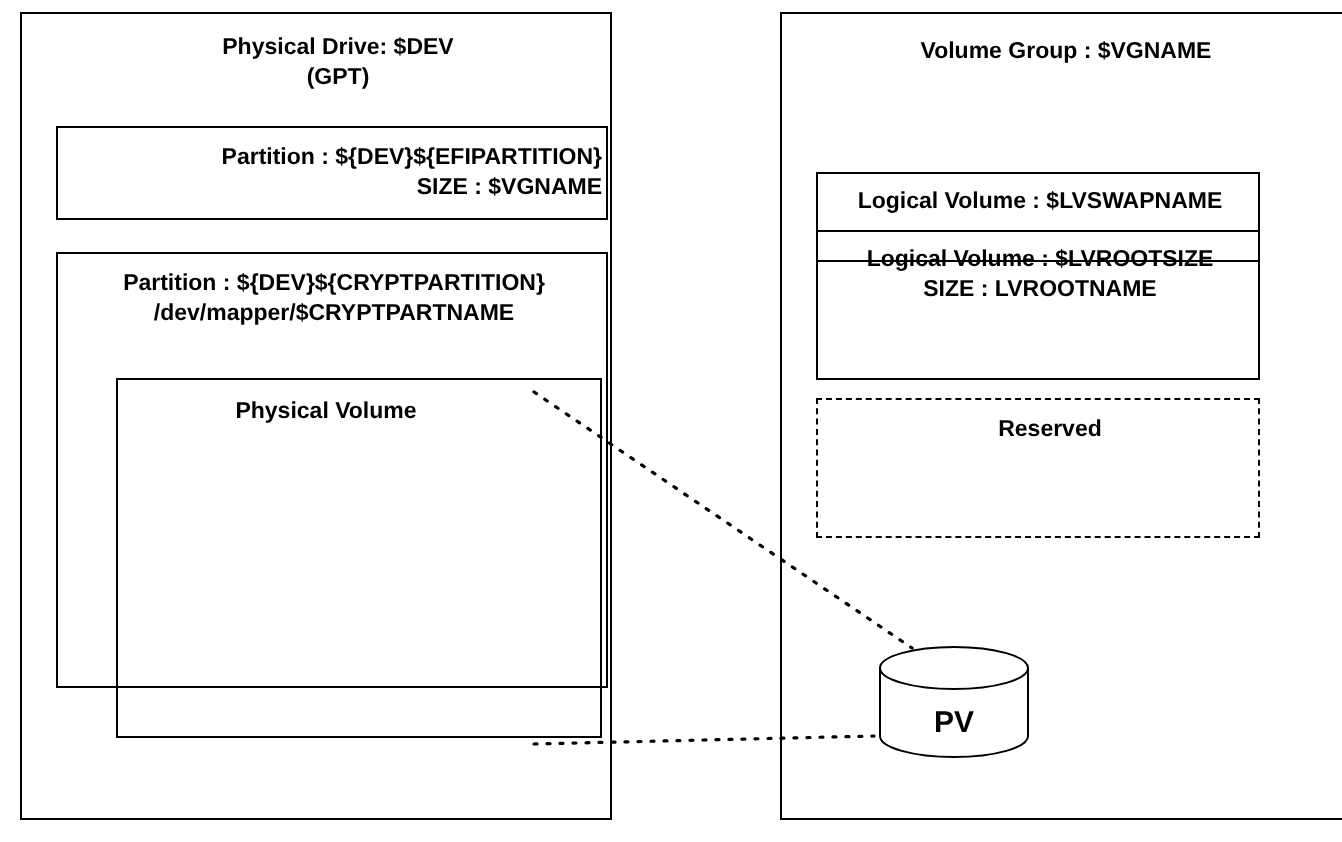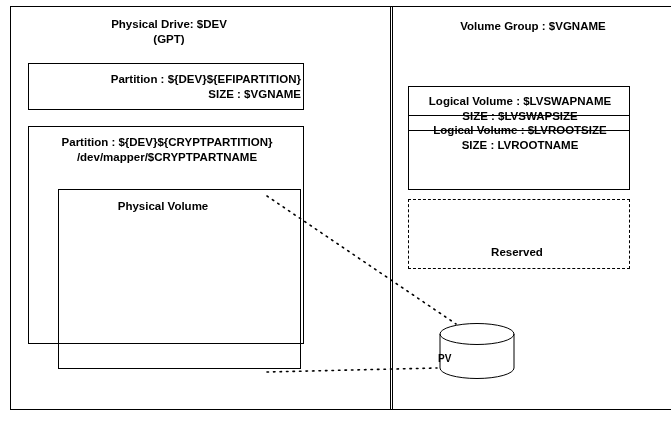--- a/index.html
+++ b/index.html
@@ -34,21 +34,21 @@
     line-height: 15px;
   }
   .label-line {
     display: block;
   }
 
   
   #drive-box {
     left: 10px;
     top: 6px;
-    width: 383px;
+    width: 296px;
     height: 404px;
   }
   #drive-title {
     position: absolute;
     left: 10px;
     top: 10px;
     width: 296px;
   }
 
   
@@ -140,42 +140,42 @@
   
   #reserved-box {
     left: 408px;
     top: 199px;
     width: 222px;
     height: 70px;
     border: 1px dashed #000000;
   }
   #reserved-text {
     position: absolute;
-    left: 1px;
+    left: 9px;
     top: 8px;
     width: 214px;
-    margin-top: 37px;
   }
 
   
   #pv-cylinder {
     position: absolute;
     left: 438px;
     top: 322px;
     width: 78px;
     height: 58px;
   }
   #pv-cylinder svg { display: block; }
   #pv-cyl-label {
     position: absolute;
     left: 438px;
     top: 353px;
     width: 78px;
+    text-align: center;
     font-weight: bold;
-    font-size: 10px;
+    font-size: 15px;
   }
 
   
   #connectors {
     position: absolute;
     left: 0;
     top: 0;
     width: 671px;
     height: 421px;
     pointer-events: none;
@@ -211,21 +211,20 @@
     <div class="title-center" id="pv-text">Physical Volume</div>
   </div>
 
   <div class="box" id="vg-box">
     <div class="title-center" id="vg-title">Volume Group : $VGNAME</div>
   </div>
 
   <div class="box" id="lvswap-box">
     <div class="title-center" id="lvswap-text">
       <span class="label-line">Logical Volume : $LVSWAPNAME</span>
-      <span class="label-line">SIZE : $LVSWAPSIZE</span>
     </div>
   </div>
 
   <div class="box" id="lvroot-box">
     <div class="title-center" id="lvroot-text">
       <span class="label-line">Logical Volume : $LVROOTSIZE</span>
       <span class="label-line">SIZE : LVROOTNAME</span>
     </div>
   </div>
 

